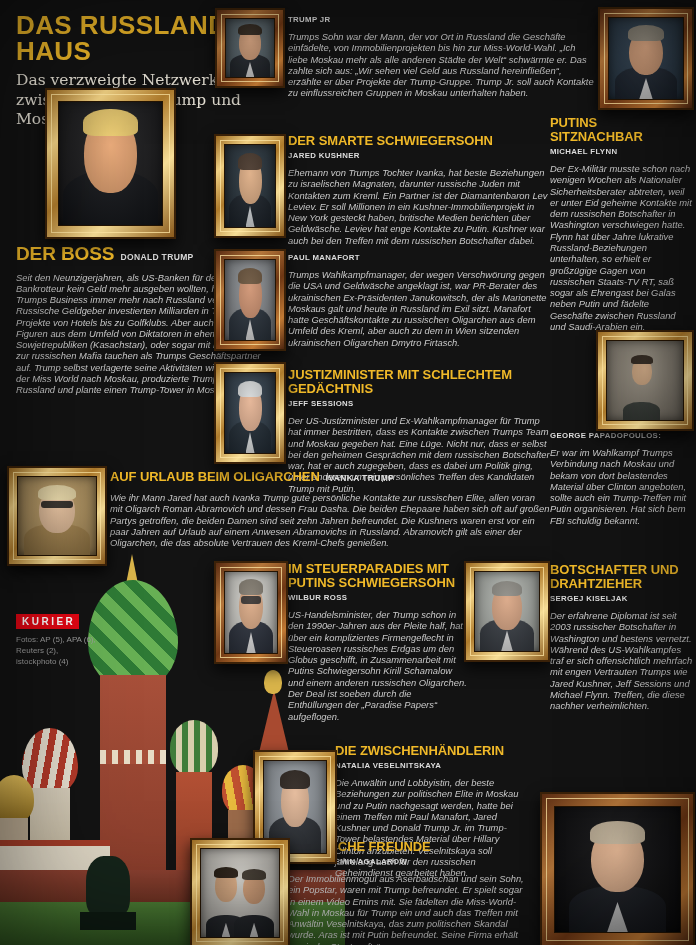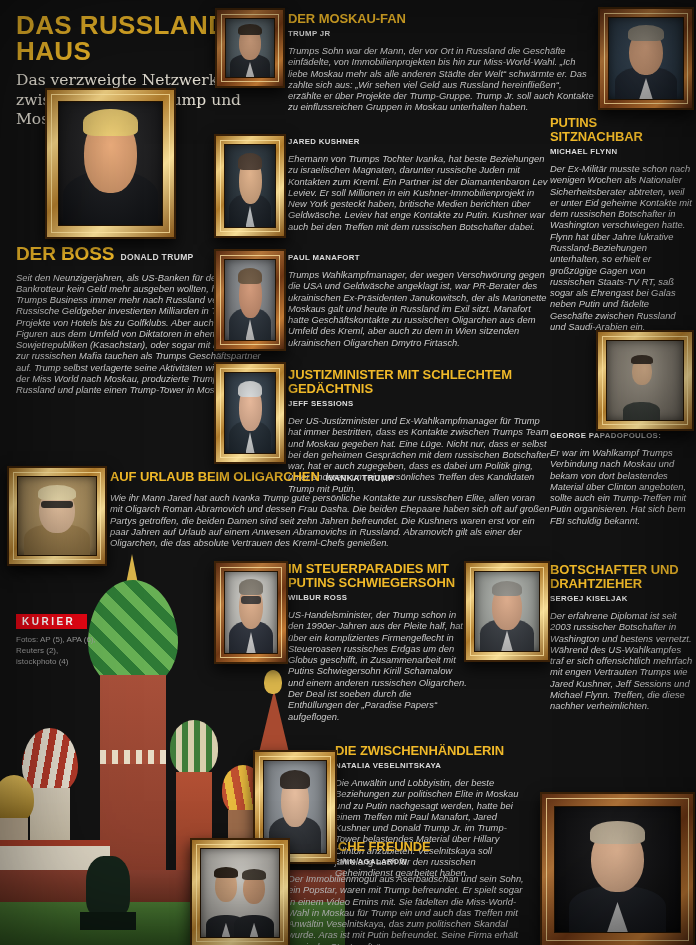--- a/index.html
+++ b/index.html
@@ -35,21 +35,21 @@
   #sec-steuer{left:288px;top:562px;width:180px;}
   #sec-zwischen{left:335px;top:744px;width:192px;}
   #sec-freunde{left:288px;top:840px;width:240px;}
   #sec-flynn{left:550px;top:116px;width:142px;}
   #sec-schmutz{left:550px;top:428px;width:142px;}
   #sec-botschafter{left:550px;top:563px;width:145px;}
 
   
   #credits{position:absolute;left:16px;top:611px;z-index:4;}
   #kurier{display:inline-block;background:#e30613;color:#fff;font-weight:bold;font-size:10px;
-          letter-spacing:2.5px;padding:2px 12px 2px 6px;}
+          letter-spacing:2.5px;padding:2px 4px 2px 6px;}
   #fotocred{margin-top:6px;color:#9a9a9a;font-size:8px;line-height:1.35;}
 
   
   .frame{position:absolute;z-index:5;border:2px solid #3a2108;
          box-shadow:0 6px 14px rgba(0,0,0,.75);}
   .f-gold{background:linear-gradient(135deg,#9c6b22,#f0d083 22%,#b07c2c 45%,#f6dd96 70%,#8a5a1c);}
   .f-wood{background:linear-gradient(135deg,#5a2c12,#b4763a 28%,#6e3714 55%,#c27a34 80%,#4e2610);}
   .frame::after{content:"";position:absolute;inset:4px;border:1px solid rgba(255,231,164,.75);pointer-events:none;}
   .photo{position:absolute;inset:8px;overflow:hidden;border:1px solid #241403;
          box-shadow:inset 0 0 10px rgba(0,0,0,.55);}
@@ -145,26 +145,26 @@
     <div class="c-statue"></div>
     <div class="c-statue-base"></div>
   </div>
 
   <div class="sec" id="sec-boss">
     <span class="h-sec h-big">DER BOSS</span><span class="pname-inline">DONALD TRUMP</span>
     <div class="body">Seit den Neunzigerjahren, als US-Banken für den Mehrfach-Bankrotteur kein Geld mehr ausgeben wollten, hat sich Trumps Business immer mehr nach Russland verlagert. Russische Geldgeber investierten Milliarden in Trump-Projekte von Hotels bis zu Golfklubs. Aber auch zwielichtige Figuren aus dem Umfeld von Diktatoren in ehemaligen Sowjetrepubliken (Kasachstan), oder sogar mit Nahverhältnis zur russischen Mafia tauchen als Trumps Geschäftspartner auf. Trump selbst verlagerte seine Aktivitäten wie die Wahl der Miss World nach Moskau, produzierte Trump-Wodka für Russland und plante einen Trump-Tower in Moskau.</div>
   </div>
 
   <div class="sec" id="sec-moskaufan">
-    <div class="h-sec">DER MOSKAU-FAN</div>
     <div class="pname">TRUMP JR</div>
     <div class="body">Trumps Sohn war der Mann, der vor Ort in Russland die Geschäfte einfädelte, von Immobilienprojekten bis hin zur Miss-World-Wahl. „Ich liebe Moskau mehr als alle anderen Städte der Welt“ schwärmte er. Das zahlte sich aus: „Wir sehen viel Geld aus Russland hereinfließen“, erzählte er über Projekte der Trump-Gruppe. Trump Jr. soll auch Kontakte zu einflussreichen Gruppen in Moskau unterhalten haben.</div>
   </div>
 
   <div class="sec" id="sec-schwiegersohn">
+    <div class="h-sec">DER SMARTE SCHWIEGERSOHN</div>
     <div class="pname">JARED KUSHNER</div>
     <div class="body">Ehemann von Trumps Tochter Ivanka, hat beste Beziehungen zu israelischen Magnaten, darunter russische Juden mit Kontakten zum Kreml. Ein Partner ist der Diamantenbaron Lev Leviev. Er soll Millionen in ein Kushner-Immobilienprojekt in New York gesteckt haben, britische Medien berichten über Geldwäsche. Leviev hat enge Kontakte zu Putin. Kushner war auch bei den Treffen mit dem russischen Botschafter dabei.</div>
   </div>
 
   <div class="sec" id="sec-marionette">
     <div class="pname">PAUL MANAFORT</div>
     <div class="body">Trumps Wahlkampfmanager, der wegen Verschwörung gegen die USA und Geldwäsche angeklagt ist, war PR-Berater des ukrainischen Ex-Präsidenten Janukowitsch, der als Marionette Moskaus galt und heute in Russland im Exil sitzt. Manafort hatte Geschäftskontakte zu russischen Oligarchen aus dem Umfeld des Kreml, aber auch zu dem in Wien sitzenden ukrainischen Oligarchen Dmytro Firtasch.</div>
   </div>
 
   <div class="sec" id="sec-justiz">

